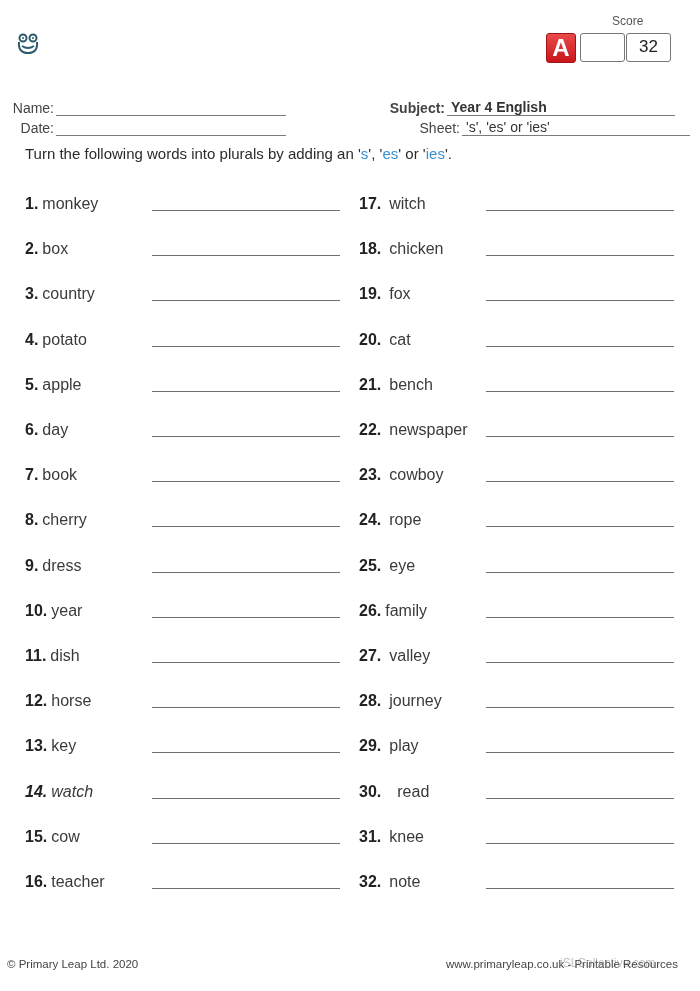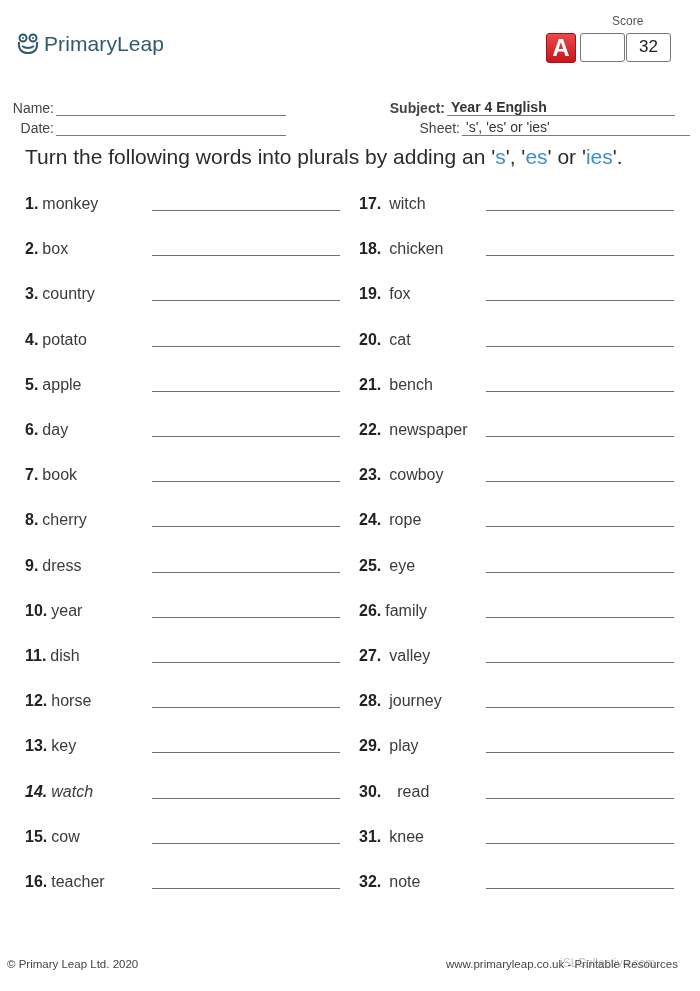--- a/index.html
+++ b/index.html
@@ -12,21 +12,21 @@
 
     .score-label { position: absolute; left: 612px; top: 14px; font-family: "Liberation Sans", sans-serif; font-size: 12px; color: #555; }
     .grade-badge { position: absolute; left: 546px; top: 33px; width: 30px; height: 30px; background: linear-gradient(#e94a4a, #c9161b); border-radius: 3px; border: 1px solid #a31216; color: #fff; font-family: "Liberation Sans", sans-serif; font-weight: bold; font-size: 24px; line-height: 28px; text-align: center; }
     .score-box-empty { position: absolute; left: 580px; top: 33px; width: 45px; height: 29px; border: 1.5px solid #777; border-radius: 3px; background: #fff; }
     .score-box-total { position: absolute; left: 626px; top: 33px; width: 45px; height: 29px; border: 1.5px solid #777; border-radius: 3px; background: #fff; font-family: "Liberation Sans", sans-serif; font-size: 17px; line-height: 26px; text-align: center; color: #222; }
 
     .hdr-field { position: absolute; display: flex; align-items: center; font-family: "Liberation Sans", sans-serif; font-size: 14px; color: #444; margin-top: 24px; }
     .hdr-label { text-align: right; }
     .hdr-line { border-bottom: 1.5px solid #7a7a7a; height: 16px; margin-left: 2px; padding-left: 4px; font-size: 14px; line-height: 15px; color: #333; }
 
-    .instructions { position: absolute; left: 25px; top: 145px; font-family: "Liberation Sans", sans-serif; font-size: 21px; color: #2b2b2b; }
+    .instructions { position: absolute; left: 25px; top: 145px; font-family: "Liberation Sans", sans-serif; font-size: 15px; color: #2b2b2b; }
     .hl { color: #3a8fd1; }
 
     .item { position: absolute; height: 24px; font-family: "Liberation Sans", sans-serif; font-size: 16px; color: #3a3a3a; display: flex; align-items: center; }
     .item-num { font-weight: bold; color: #222; }
     .item-word { margin-left: 4px; }
     .answer-line { position: absolute; height: 0; border-bottom: 1.8px solid #6e6e6e; width: 188px; }
 
     .footer-left { position: absolute; left: 7px; top: 958px; font-family: "Liberation Sans", sans-serif; font-size: 11.5px; color: #444; }
     .footer-right { position: absolute; left: 446px; top: 958px; font-family: "Liberation Sans", sans-serif; font-size: 11.5px; color: #444; white-space: nowrap; }
     .watermark { position: absolute; left: 560px; top: 956px; font-family: "Liberation Sans", sans-serif; font-size: 12px; color: rgba(120,120,120,0.45); white-space: nowrap; }
@@ -36,21 +36,20 @@
 
 <div class="logo">
   <svg class="logo-icon" viewBox="0 0 24 24">
     <circle cx="7" cy="6" r="3.5" fill="none" stroke="#2f5a6e" stroke-width="2"></circle>
     <circle cx="17" cy="6" r="3.5" fill="none" stroke="#2f5a6e" stroke-width="2"></circle>
     <circle cx="7" cy="6" r="1" fill="#2f5a6e"></circle>
     <circle cx="17" cy="6" r="1" fill="#2f5a6e"></circle>
     <path d="M3 10 Q2 21 12 21 Q22 21 21 10" fill="none" stroke="#2f5a6e" stroke-width="2"></path>
     <path d="M6 14 Q12 18 18 14" fill="none" stroke="#2f5a6e" stroke-width="1.8"></path>
   </svg>
-  <span class="logo-text">PrimaryLeap</span>
 </div>
 
 <div class="score-label">Score</div>
 <div class="grade-badge">A</div>
 <div class="score-box-empty"></div>
 <div class="score-box-total">32</div>
 
 <div class="hdr-field" style="left:10px; top:76px;">
   <span class="hdr-label" style="width:44px;">Name:</span>
   <span class="hdr-line" style="width:230px;"></span>

